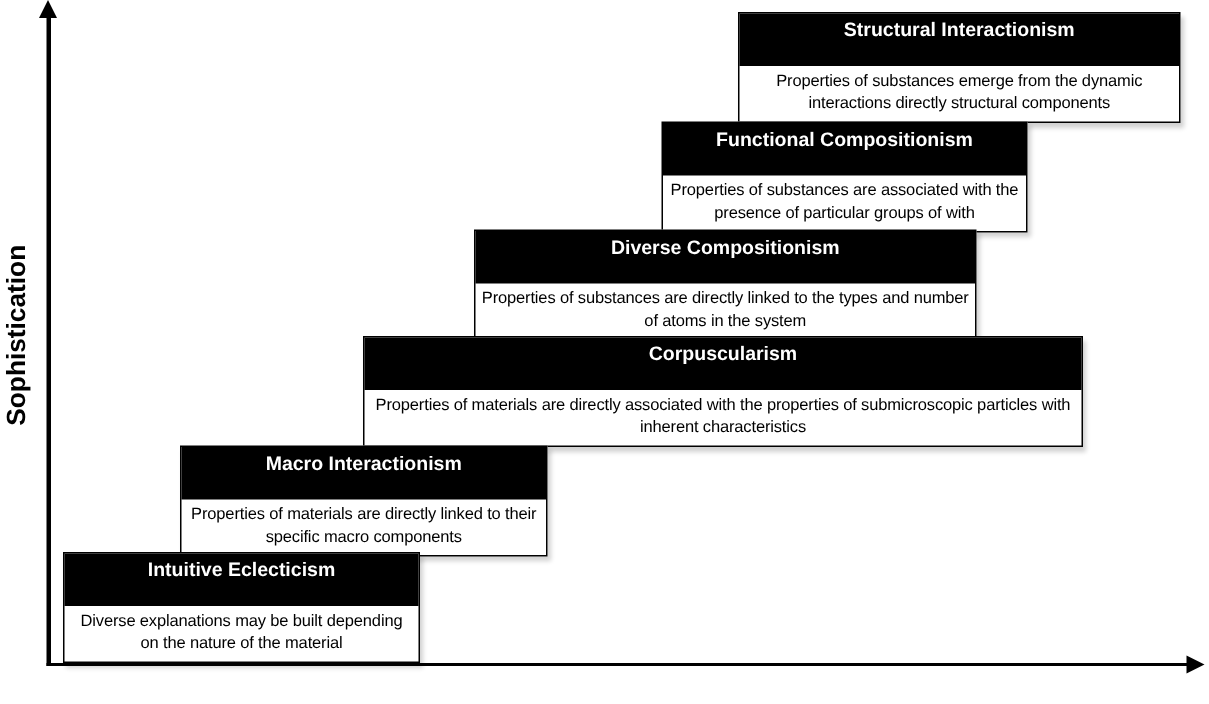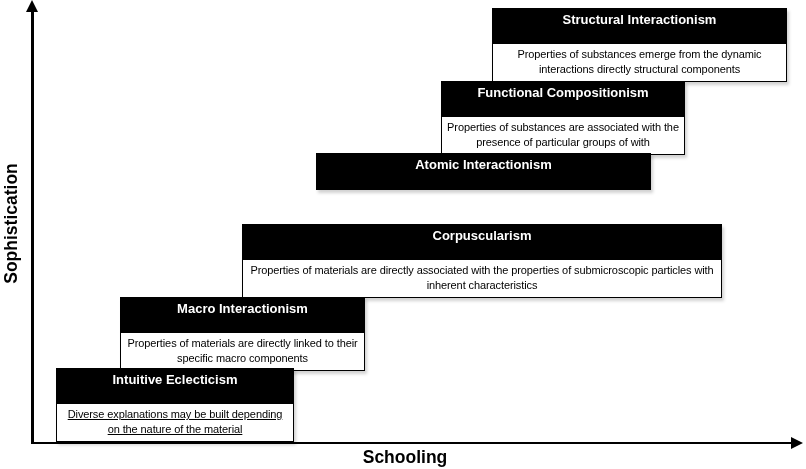--- a/index.html
+++ b/index.html
@@ -84,46 +84,46 @@
     line-height: 1.35;
     text-align: center;
     padding: 3px 4px 4px 4px;
   }
   
   .step-structural  { left: 492px; top: 8px;   width: 295px; }
   .step-functional  { left: 441px; top: 81px;  width: 244px; }
   .step-atomic      { left: 316px; top: 153px; width: 335px; }
   .step-corpuscular { left: 242px; top: 224px; width: 480px; }
   .step-macro       { left: 120px; top: 297px; width: 245px; }
-  .step-intuitive   { left: 56px;  top: 368px; width: 238px; text-decoration: underline; }
+  .step-intuitive   { left: 42px;  top: 368px; width: 238px; }
 </style>
 </head>
 <body>
 
 <div class="canvas">
 
   <div class="y-axis-line"></div>
   <div class="y-axis-arrow"></div>
   <div class="x-axis-line"></div>
   <div class="x-axis-arrow"></div>
   <div class="y-label">Sophistication</div>
-  <div class="x-label">Schooling</div>
 
   <div class="step step-structural">
     <div class="step-title">Structural Interactionism</div>
     <div class="step-desc">Properties of substances emerge from the dynamic interactions directly structural components</div>
   </div>
 
   <div class="step step-functional">
     <div class="step-title">Functional Compositionism</div>
     <div class="step-desc">Properties of substances are associated with the presence of particular groups of with</div>
   </div>
 
   <div class="step step-atomic">
-    <div class="step-title">Atomic Interactionism</div>
+    <div class="step-title">Diverse Compositionism</div>
+    <div class="step-desc">Properties of substances are directly linked to the types and number of atoms in the system</div>
   </div>
 
   <div class="step step-corpuscular">
     <div class="step-title">Corpuscularism</div>
     <div class="step-desc">Properties of materials are directly associated with the properties of submicroscopic particles with inherent characteristics</div>
   </div>
 
   <div class="step step-macro">
     <div class="step-title">Macro Interactionism</div>
     <div class="step-desc">Properties of materials are directly linked to their specific macro components</div>

